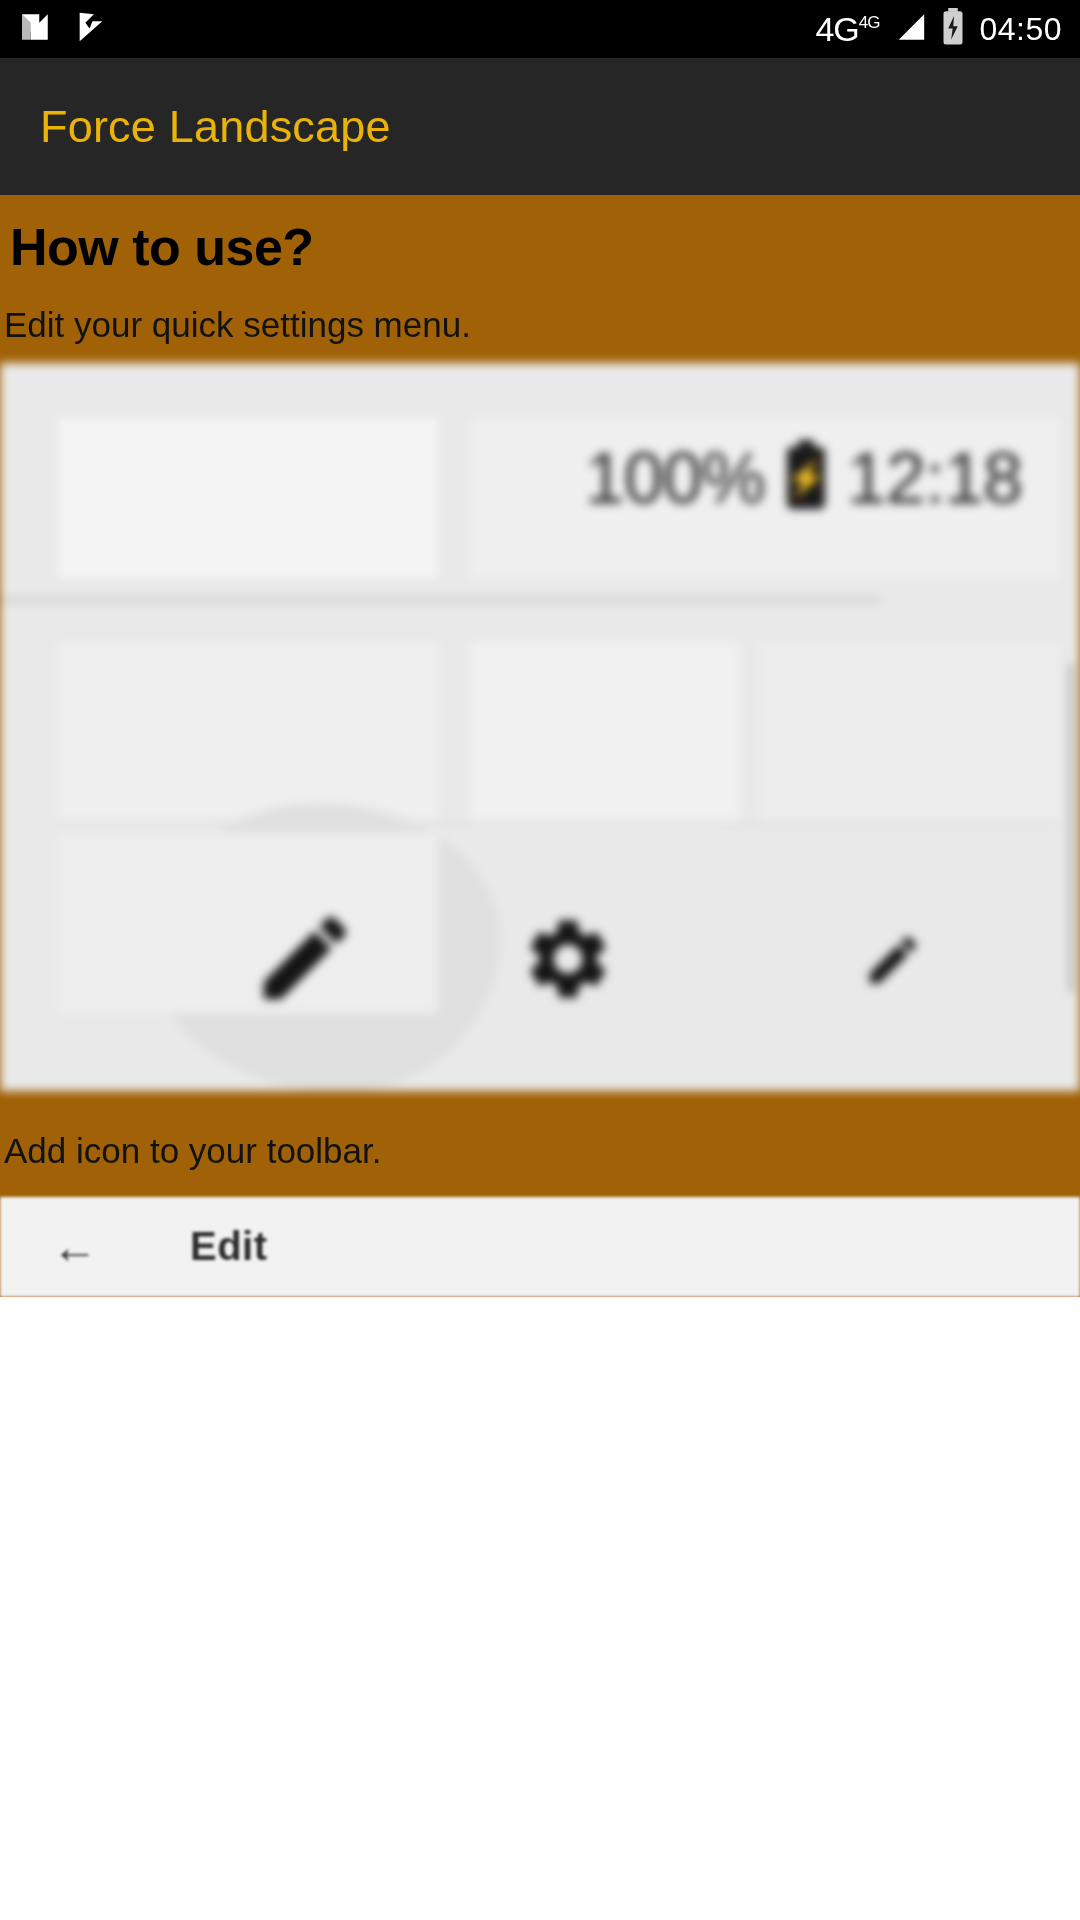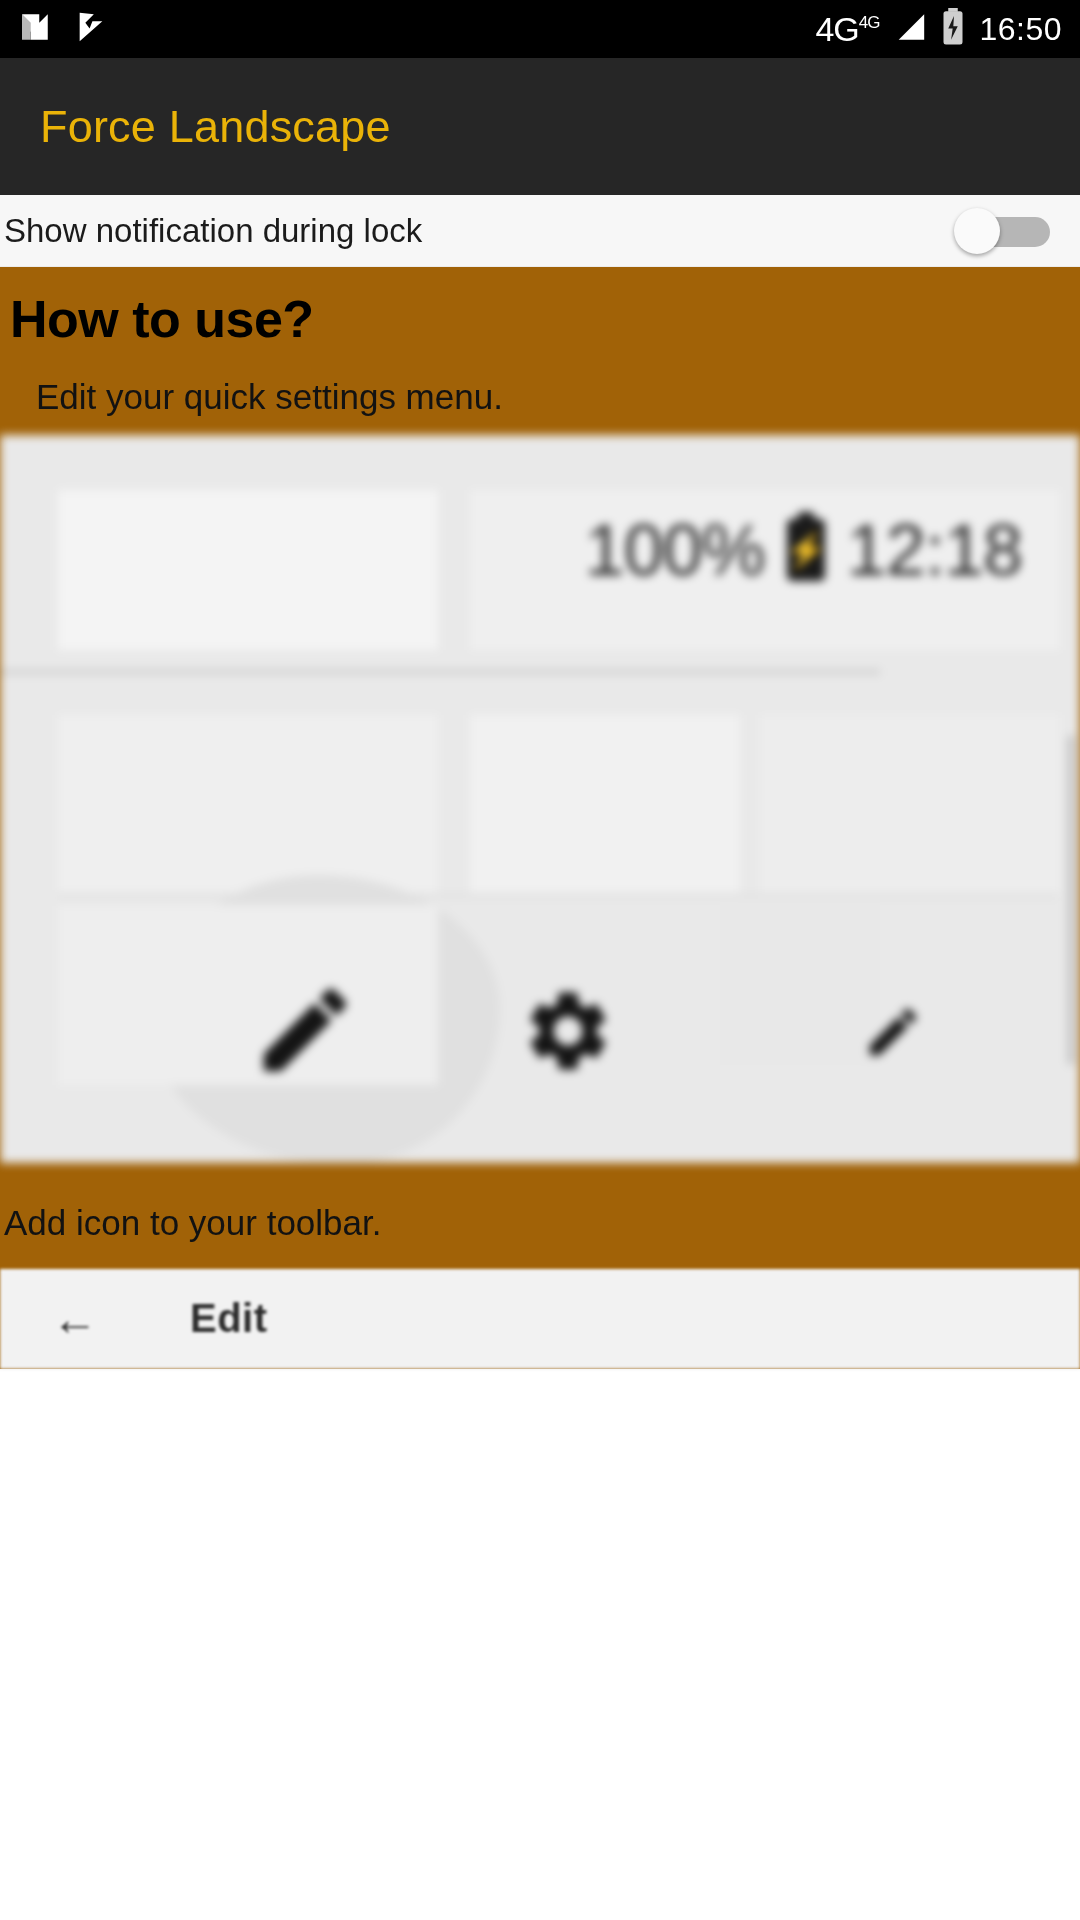--- a/index.html
+++ b/index.html
@@ -46,21 +46,21 @@
     background:#fafafa; border-radius:50%;
     box-shadow:0 2px 4px rgba(0,0,0,0.35);
   }
 
   
   .content { background:#a16207; }
   .h-how {
     font-size:52px; font-weight:bold; color:#000;
     padding:22px 0 16px 10px; letter-spacing:-0.5px;
   }
-  .p-desc { font-size:35px; color:#121212; padding:12px 0 18px 4px;margin-left:32px; }
+  .p-desc { font-size:35px; color:#121212; padding:12px 0 18px 4px; }
 
   
   .shot {
     position:relative; width:1080px; height:728px;
     background:#e9e9e9; overflow:hidden;
     filter:blur(5px);
   }
   .shot-inner { position:absolute; inset:0; }
   .qs-panelA { position:absolute; left:58px; top:55px; width:380px; height:160px; background:#f4f4f4; }
   .qs-panelB { position:absolute; left:470px; top:55px; width:590px; height:160px; background:#efefef; }
@@ -147,35 +147,28 @@
             <polygon points="22,3 22,21 4,21" fill="#ffffff"></polygon>
           </svg>
       </span>
       <span>
         <svg width="24" height="38" viewBox="0 0 14 24">
           <rect x="4" y="0" width="6" height="2.4" fill="#cfcfcf"></rect>
           <rect x="1" y="2" width="12" height="21" rx="1.6" fill="#cfcfcf"></rect>
           <polygon points="7.6,5 4,13 6.8,13 5.8,20 10,11.5 7.2,11.5" fill="#1a1a1a"></polygon>
         </svg>
       </span>
-      <span class="sb-time">16:50</span>
+      <span class="sb-time">04:50</span>
     </div>
   </div>
 
   <div class="appbar">
     <div class="appbar-title">Force Landscape</div>
   </div>
 
-  <div class="toggle-row">
-    <span class="toggle-label">Show notification during lock</span>
-    <span class="switch">
-      <span class="track"></span>
-      <span class="thumb"></span>
-    </span>
-  </div>
 
   <div class="content">
 
     <div class="h-how">How to use?</div>
 
     <div class="p-desc">Edit your quick settings menu.</div>
 
     <div class="shot">
       <div class="shot-inner">
         <div class="qs-panelA"></div>

